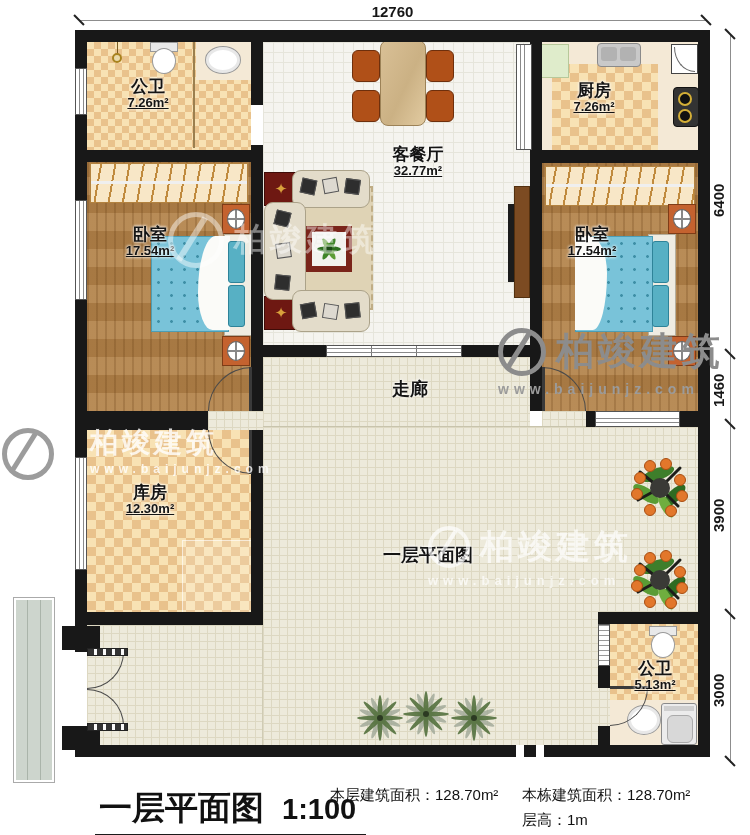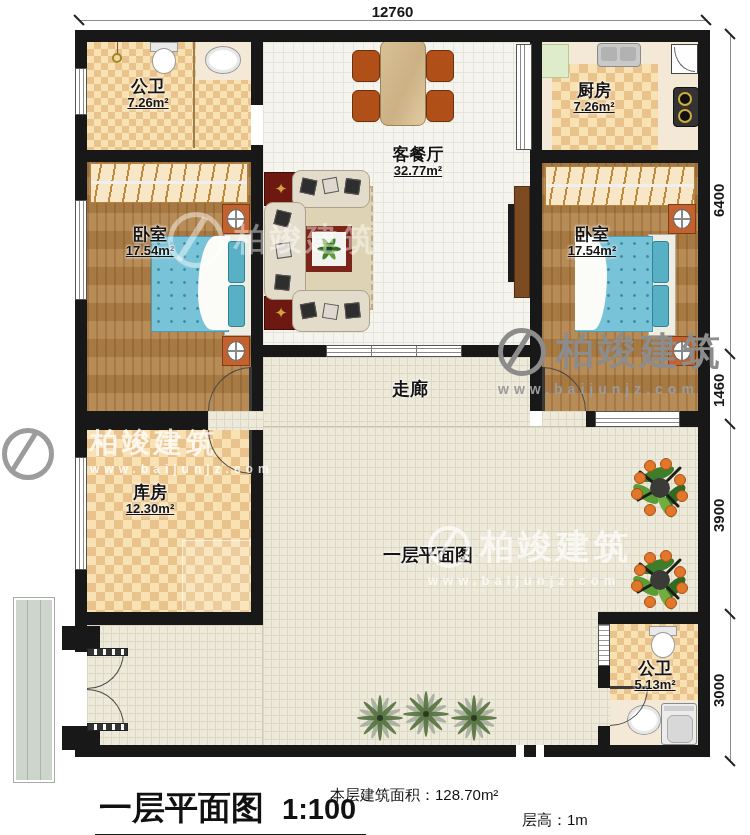--- a/index.html
+++ b/index.html
@@ -382,17 +382,20 @@
     <span>3000</span>
   </div>
 
   <div class="title-wrap" style="left:95px;top:786px;">
     <span style="font-size:33px;font-weight:600;">一层平面图</span>
     <span style="font-size:29px;font-weight:600;">1:100</span>
   </div>
   <div class="stat" style="left:330px;top:786px;">
     <span>本层建筑面积：</span><span>128.70m²</span>
   </div>
+  <div class="stat" style="left:522px;top:786px;">
+    <span>本栋建筑面积：</span><span>128.70m²</span>
+  </div>
   <div class="stat" style="left:522px;top:811px;">
     <span>层高：</span><span>1m</span>
   </div>
 
 </div>
 
 </body></html>

